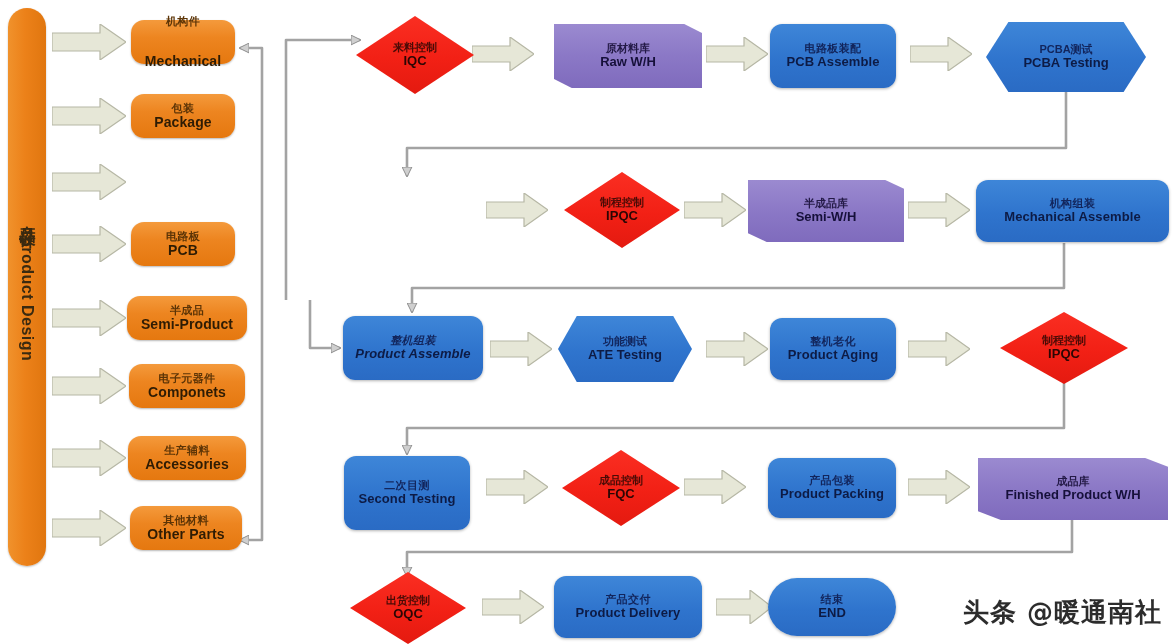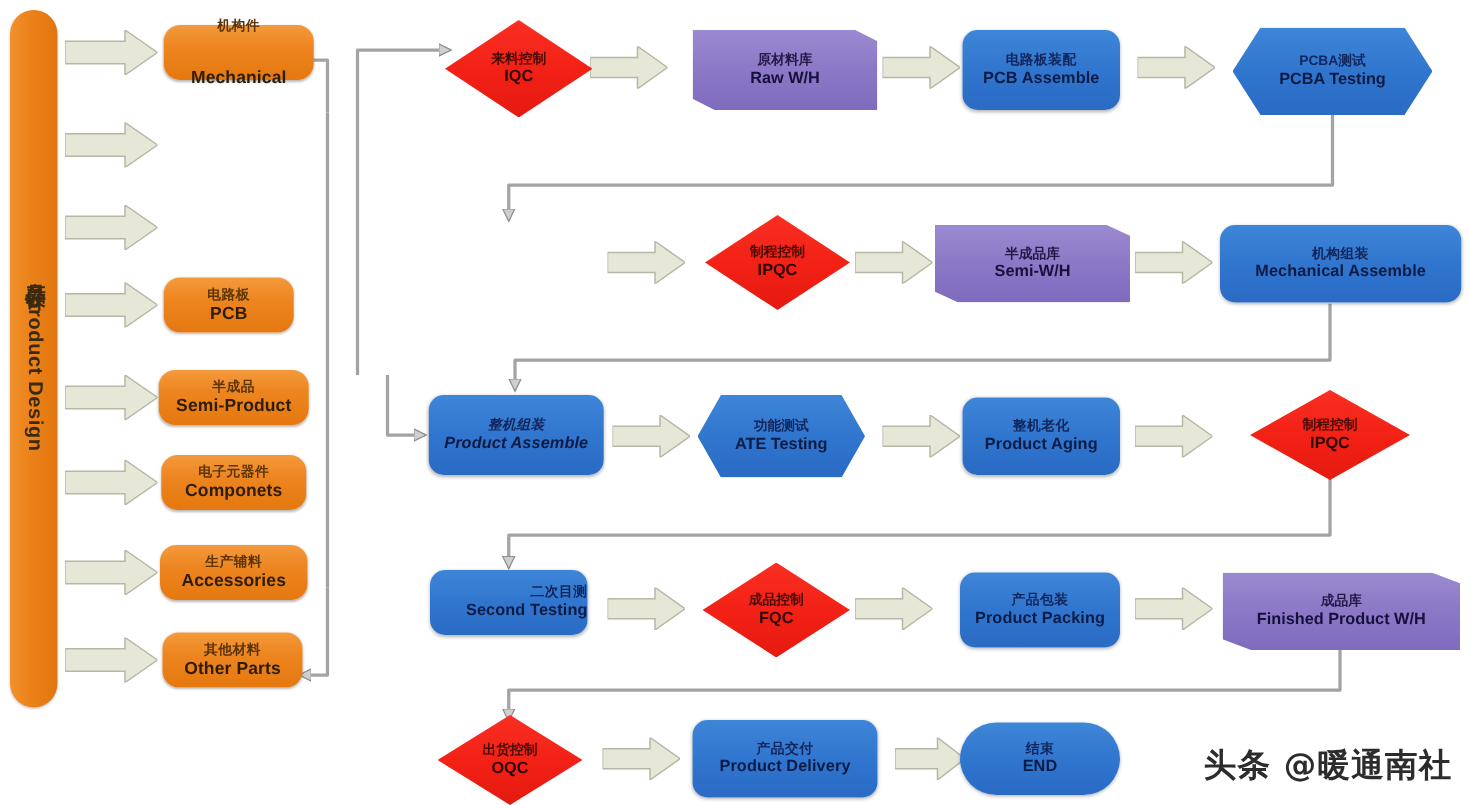--- a/index.html
+++ b/index.html
@@ -288,23 +288,27 @@
       </svg>
   </div>
 
   <div class="bigbar">
     <div class="barwrap">
       <div class="vtxt">产品设计</div>
       <div class="vtxt2">product Design</div>
     </div>
   </div>
 
-  <div class="node pill" style="left:131px;top:20px;width:120px;height:44px;gap:26px;">
+  <div class="node pill" style="left:131px;top:20px;width:104px;height:44px;gap:26px;">
     <div class="cn">机构件</div>
     <div class="en">Mechanical</div>
+  </div>
+  <div class="node pill" style="left:131px;top:94px;width:104px;height:44px;">
+    <div class="cn">包装</div>
+    <div class="en">Package</div>
   </div>
   <div class="node pill" style="left:131px;top:222px;width:104px;height:44px;">
     <div class="cn">电路板</div>
     <div class="en">PCB</div>
   </div>
   <div class="node pill" style="left:127px;top:296px;width:120px;height:44px;">
     <div class="cn">半成品</div>
     <div class="en">Semi-Product</div>
   </div>
   <div class="node pill" style="left:129px;top:364px;width:116px;height:44px;">
@@ -390,21 +394,21 @@
   </div>
 
   <div class="diawrap" style="left:1000px;top:312px;width:128px;height:72px;">
     <div class="diabg"></div>
     <div class="diatxt">
       <div class="cn">制程控制</div>
       <div class="en">IPQC</div>
     </div>
   </div>
 
-  <div class="node bluebox" style="left:344px;top:456px;width:126px;height:52px;align-items:flex-end;">
+  <div class="node bluebox" style="left:344px;top:456px;width:126px;height:74px;">
     <div class="cn">二次目测</div>
     <div class="en">Second Testing</div>
   </div>
 
   <div class="diawrap" style="left:562px;top:450px;width:118px;height:76px;">
     <div class="diabg"></div>
     <div class="diatxt">
       <div class="cn">成品控制</div>
       <div class="en">FQC</div>
     </div>

